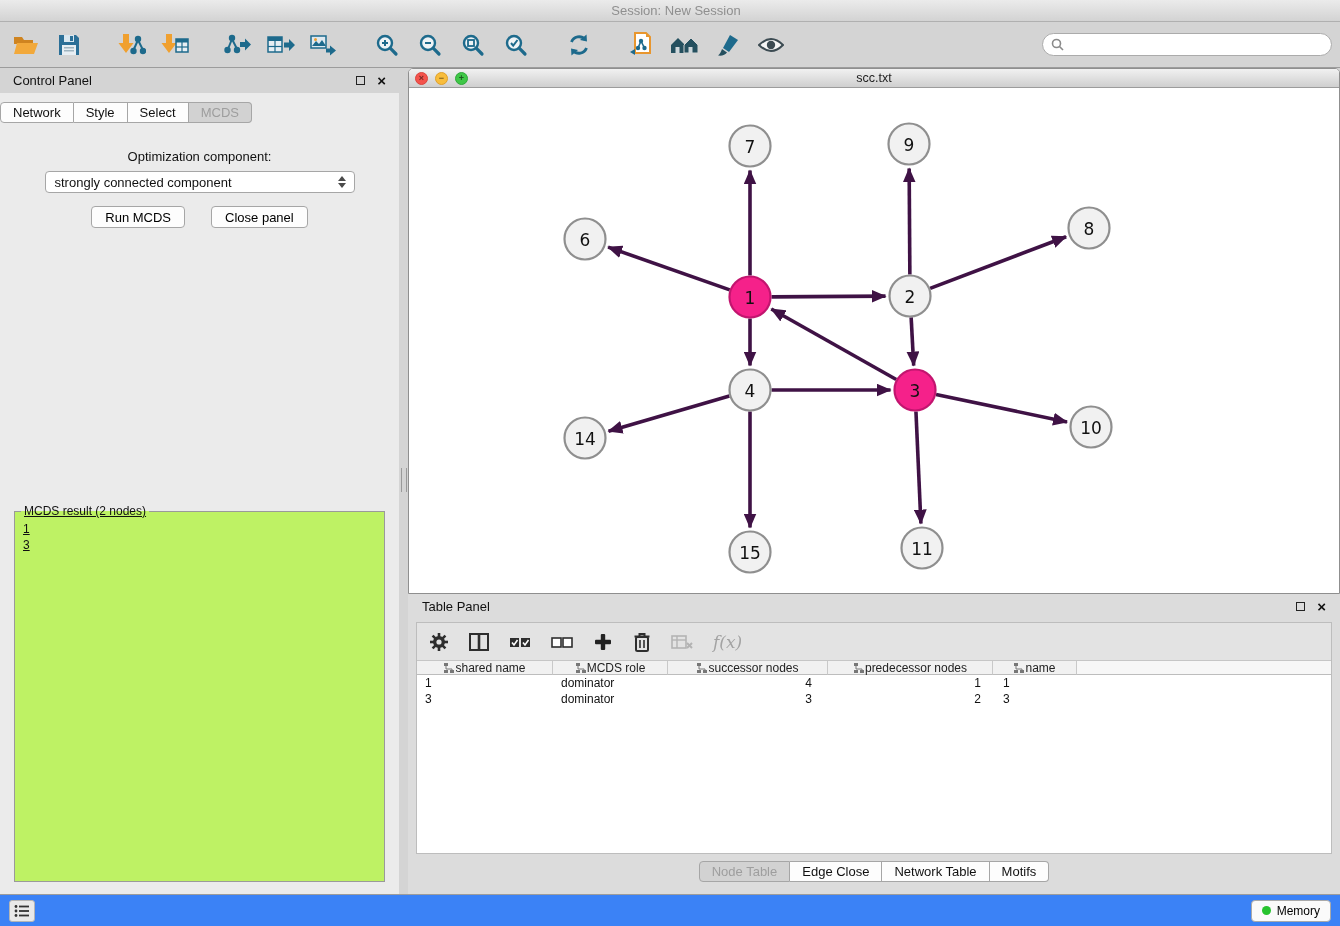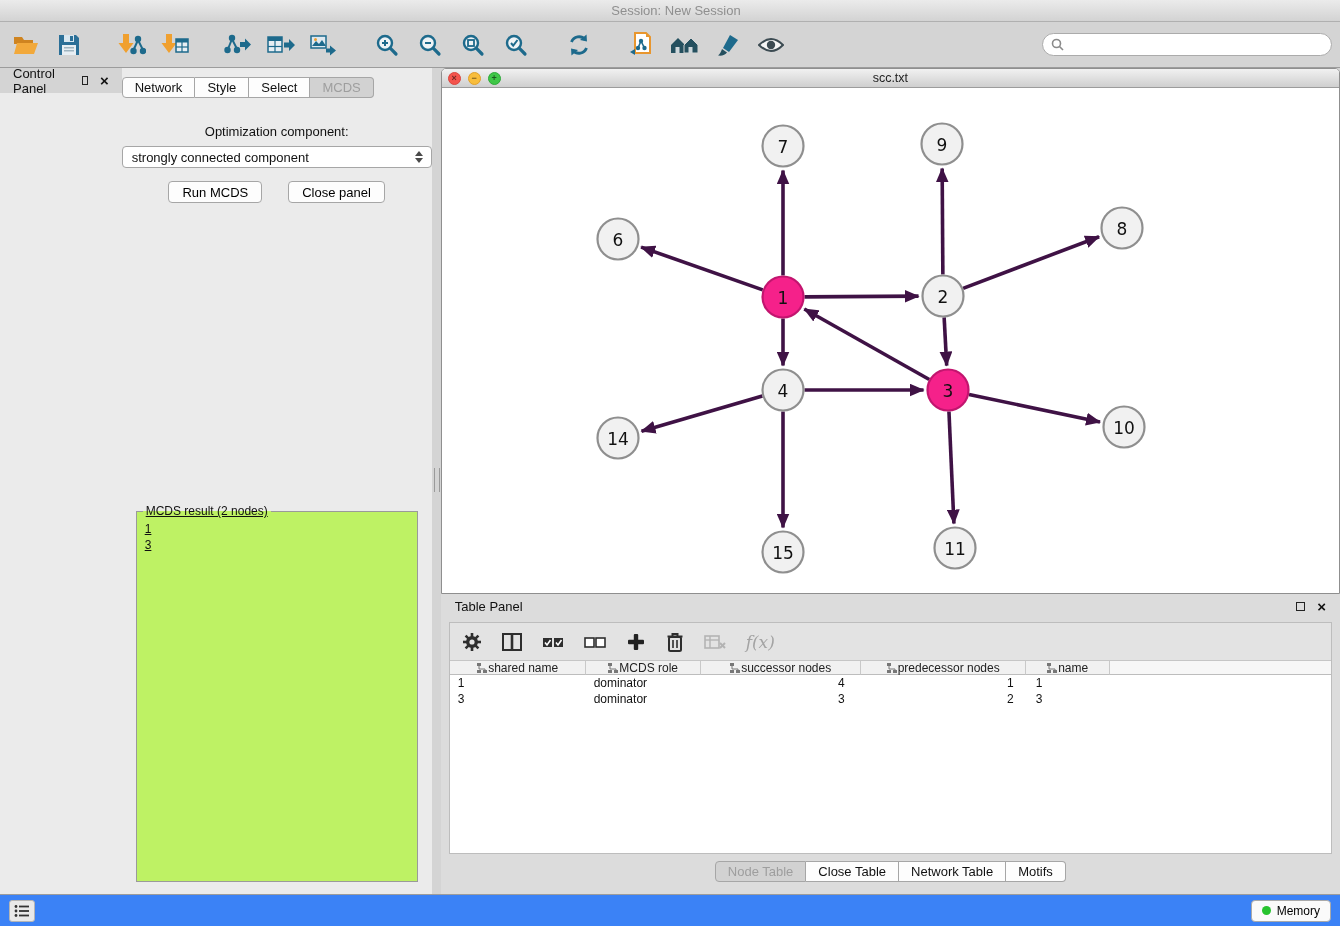--- a/index.html
+++ b/index.html
@@ -13,21 +13,21 @@
 
   
   .toolbar{flex:0 0 46px;display:flex;align-items:center;padding:0 8px;border-bottom:1px solid #9c9c9c;gap:7px;background:#d4d4d4;}
   .tbtn{width:36px;height:36px;display:flex;align-items:center;justify-content:center;background:none;border:none;padding:0;}
   .tgap{width:13px;flex:0 0 13px;}
   .searchbox{margin-left:auto;width:290px;height:23px;background:#fff;border:1px solid #ababab;border-radius:12px;display:flex;align-items:center;padding:0 8px;gap:5px;}
   .searchbox input{flex:1;border:none;outline:none;font:12px "Liberation Sans",sans-serif;background:transparent;}
 
   
   .main{flex:1;display:flex;min-height:0;}
-  .cpanel{flex:0 0 399px;display:flex;flex-direction:row;background:#ebebeb;}
+  .cpanel{flex:0 0 399px;display:flex;flex-direction:column;background:#ebebeb;}
   .phead{flex:0 0 25px;height:25px;background:#d4d4d4;display:flex;align-items:center;padding:0 13px;font-size:13px;gap:12px;}
   .float-ic{width:9px;height:9px;border:1.5px solid #222;display:inline-block;}
   .close-ic{font-size:15px;font-weight:bold;color:#111;line-height:1;}
   .cp-body{flex:1;display:flex;flex-direction:column;background:#ebebeb;min-height:0;}
 
   .seg-row{display:flex;justify-content:flex-start;margin-top:9px;}
   .seg-tab{border:1px solid #a6a6a6;border-left:none;background:#fdfdfd;padding:0 12px;font-size:13px;height:21px;display:flex;align-items:center;color:#111;}
   .seg-tab:first-child{border-left:1px solid #a6a6a6;border-radius:4px 0 0 4px;}
   .seg-tab:last-child{border-radius:0 4px 4px 0;}
   .seg-tab.active{background:#d2d2d2;color:#9e9e9e;}
@@ -491,21 +491,21 @@
                 <div class="tcell c1">dominator</div>
                 <div class="tcell c2">3</div>
                 <div class="tcell c3">2</div>
                 <div class="tcell c4">3</div>
                 <div class="tcell"></div>
               </div>
             </div>
         </div>
         <div class="tb-tabs">
           <div class="seg-tab active">Node Table</div>
-          <div class="seg-tab">Close Table</div>
+          <div class="seg-tab">Edge Close</div>
           <div class="seg-tab">Network Table</div>
           <div class="seg-tab">Motifs</div>
         </div>
       </div>
 
     </div>
   </div>
 
   <div class="statusbar">
     <button class="list-btn">

